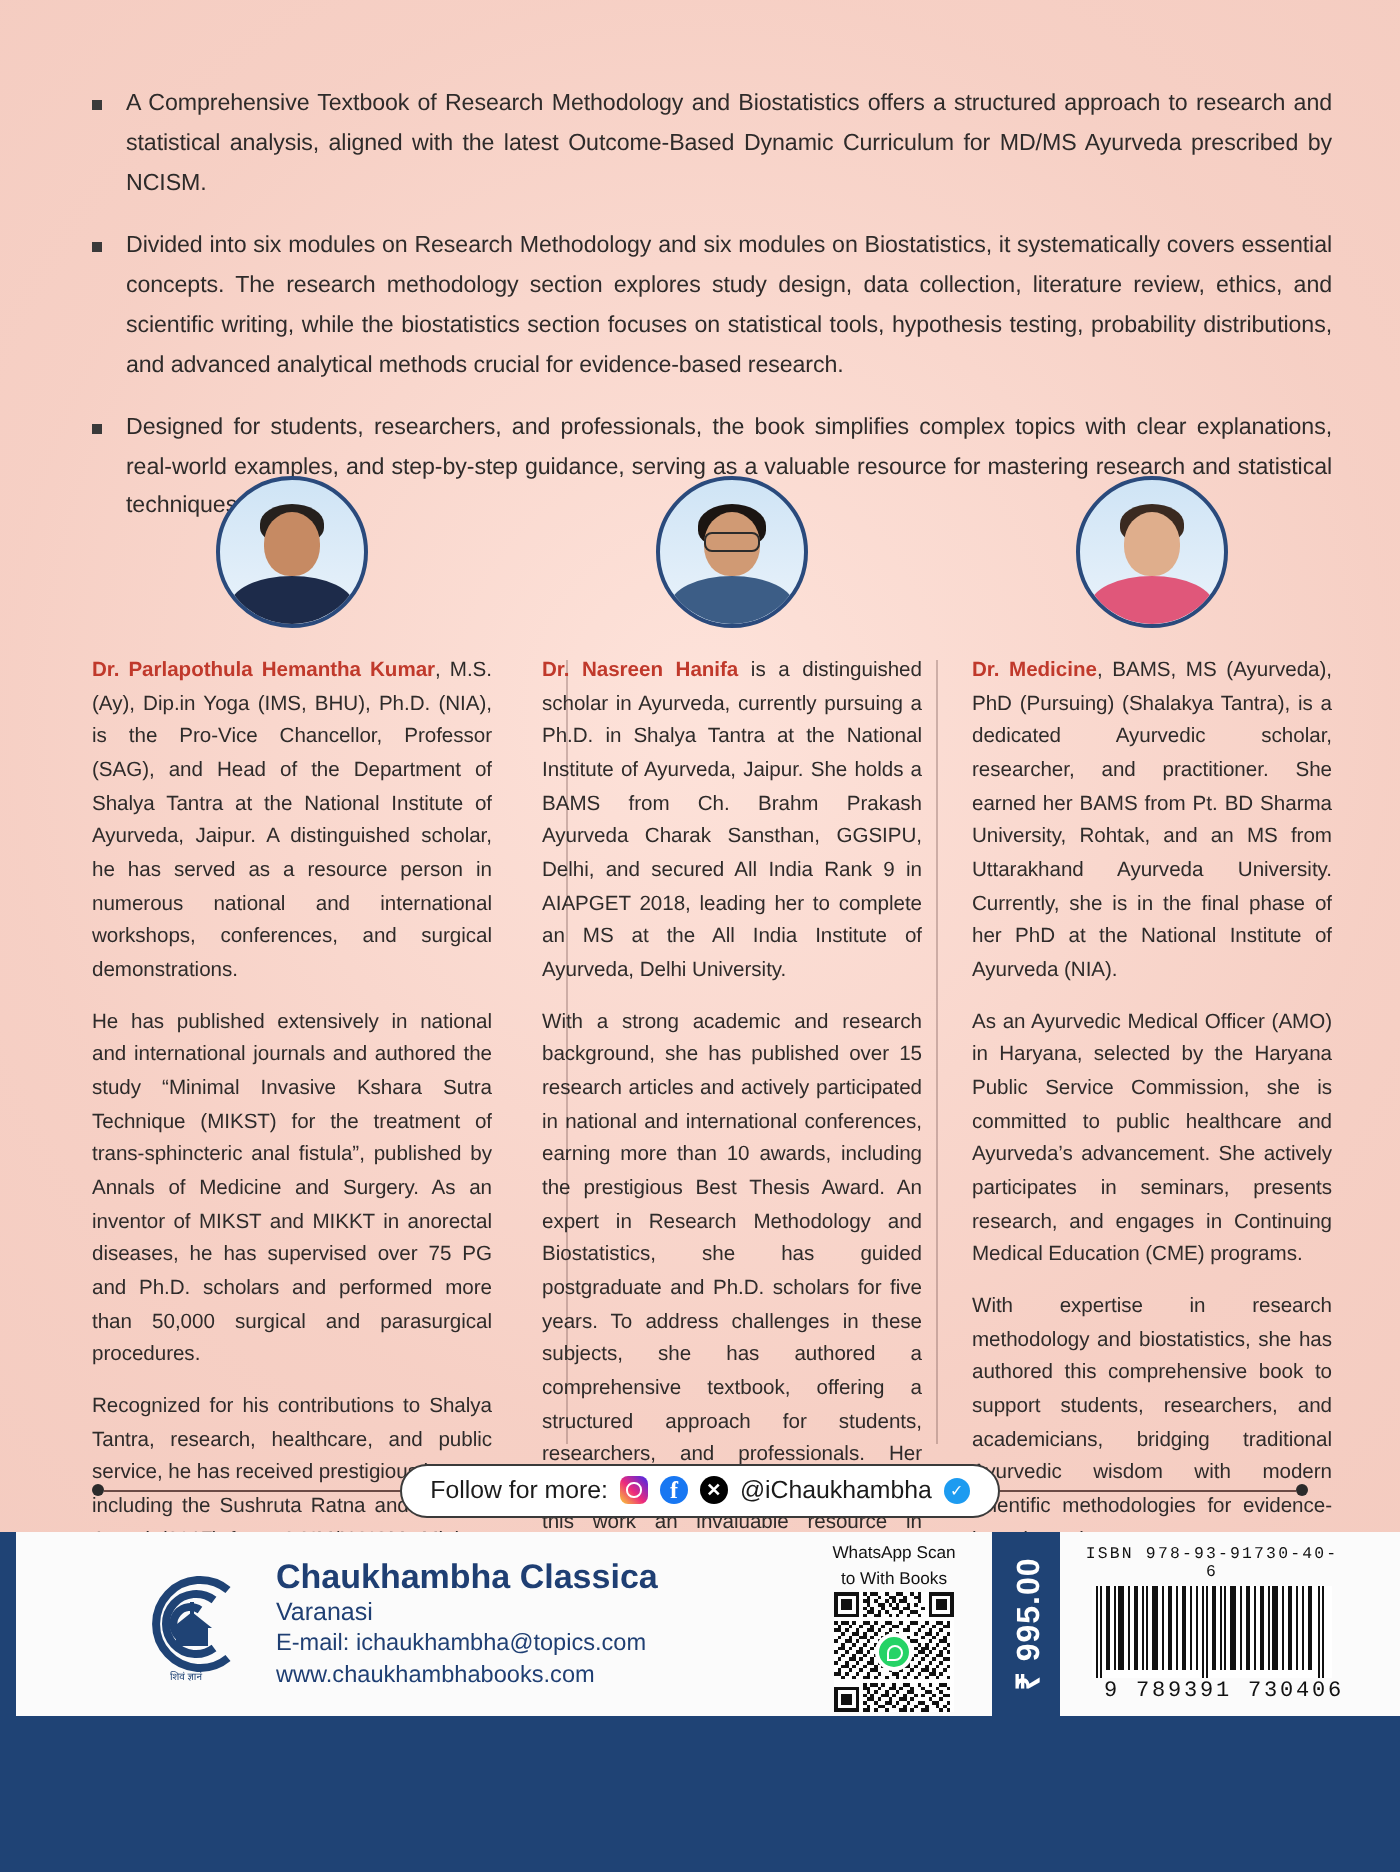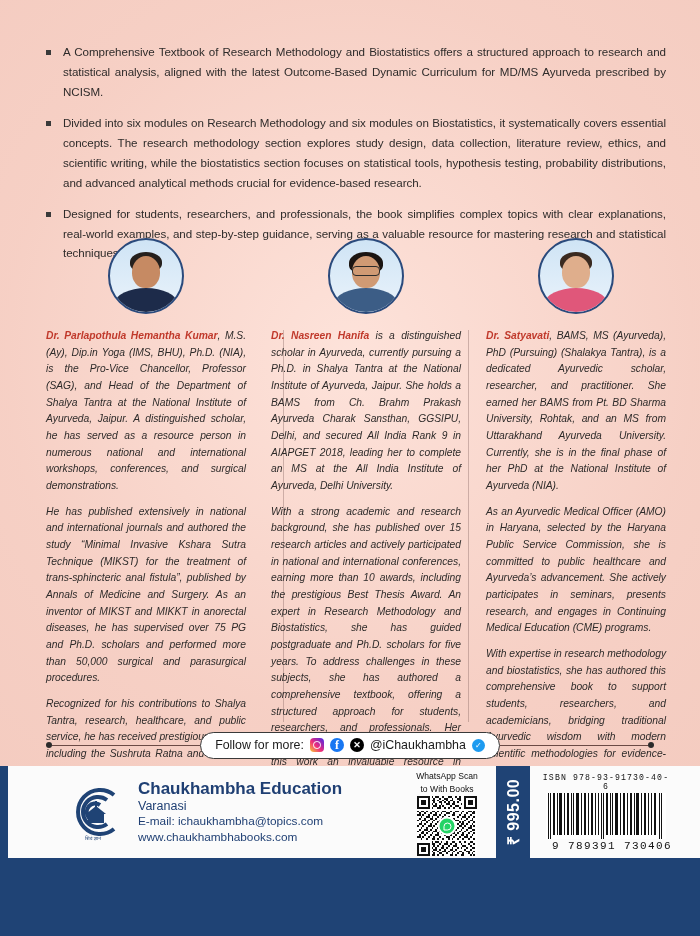--- a/index.html
+++ b/index.html
@@ -63,21 +63,20 @@
 
   
   .authors {
     position: absolute;
     left: 46px;
     right: 34px;
     top: 238px;
     z-index: 2;
     display: flex;
     justify-content: space-between;
-    font-style: italic;
   }
   .author-col {
     width: 200px;
     position: relative;
   }
   .author-col.mid { width: 190px; }
   .author-col.right { width: 180px; }
 
   .photo-wrap {
     display: flex;
@@ -474,21 +473,21 @@
     <div class="author-col right">
       <div class="photo-wrap">
         <div class="photo p3">
           <span class="hair"></span>
           <span class="face"></span>
 
           <span class="body-sh"></span>
         </div>
       </div>
       <div class="author-text">
-        <p><span class="author-name">Dr. Satyavati</span><span>, BAMS, MS (Ayurveda), PhD (Pursuing) (Shalakya Tantra), is a dedicated Ayurvedic scholar, researcher, and practitioner. She earned her BAMS from Pt. BD Sharma University, Rohtak, and an MS from Uttarakhand Ayurveda University. Currently, she is in the final phase of her PhD at the National Institute of Ayurveda (NIA).</span></p>
+        <p><span class="author-name">Dr. Medicine</span><span>, BAMS, MS (Ayurveda), PhD (Pursuing) (Shalakya Tantra), is a dedicated Ayurvedic scholar, researcher, and practitioner. She earned her BAMS from Pt. BD Sharma University, Rohtak, and an MS from Uttarakhand Ayurveda University. Currently, she is in the final phase of her PhD at the National Institute of Ayurveda (NIA).</span></p>
         <p>As an Ayurvedic Medical Officer (AMO) in Haryana, selected by the Haryana Public Service Commission, she is committed to public healthcare and Ayurveda’s advancement. She actively participates in seminars, presents research, and engages in Continuing Medical Education (CME) programs.</p>
         <p>With expertise in research methodology and biostatistics, she has authored this comprehensive book to support students, researchers, and academicians, bridging traditional Ayurvedic wisdom with modern scientific methodologies for evidence-based practice.</p>
       </div>
     </div>
 
   </div>
 
   <div class="follow-bar">
     <span class="end-dot"></span>
     <span class="rule"></span>
@@ -516,21 +515,21 @@
           </g>
           <g fill="#1f4375">
             <rect x="26" y="33" width="16" height="9"></rect>
             <path d="M24 33 L34 25 L44 33 Z"></path>
             <rect x="33" y="20" width="2" height="6"></rect>
           </g>
           <text x="31" y="59" font-size="5" fill="#1f4375" text-anchor="middle" font-family="'Liberation Serif', serif">शिवं ज्ञानं</text>
         </svg>
       </div>
       <div class="pub-text">
-        <div class="pub-name">Chaukhambha Education</div>
+        <div class="pub-name">Chaukhambha Classica</div>
         <div class="pub-city">Varanasi</div>
         <div class="pub-line">E-mail: ichaukhambha@topics.com</div>
         <div class="pub-line">www.chaukhambhabooks.com</div>
       </div>
     </div>
 
     <div class="qr-block">
       <div class="qr-cap">WhatsApp Scan</div>
       <div class="qr-cap">to With Books</div>
       <div class="qr-img">

